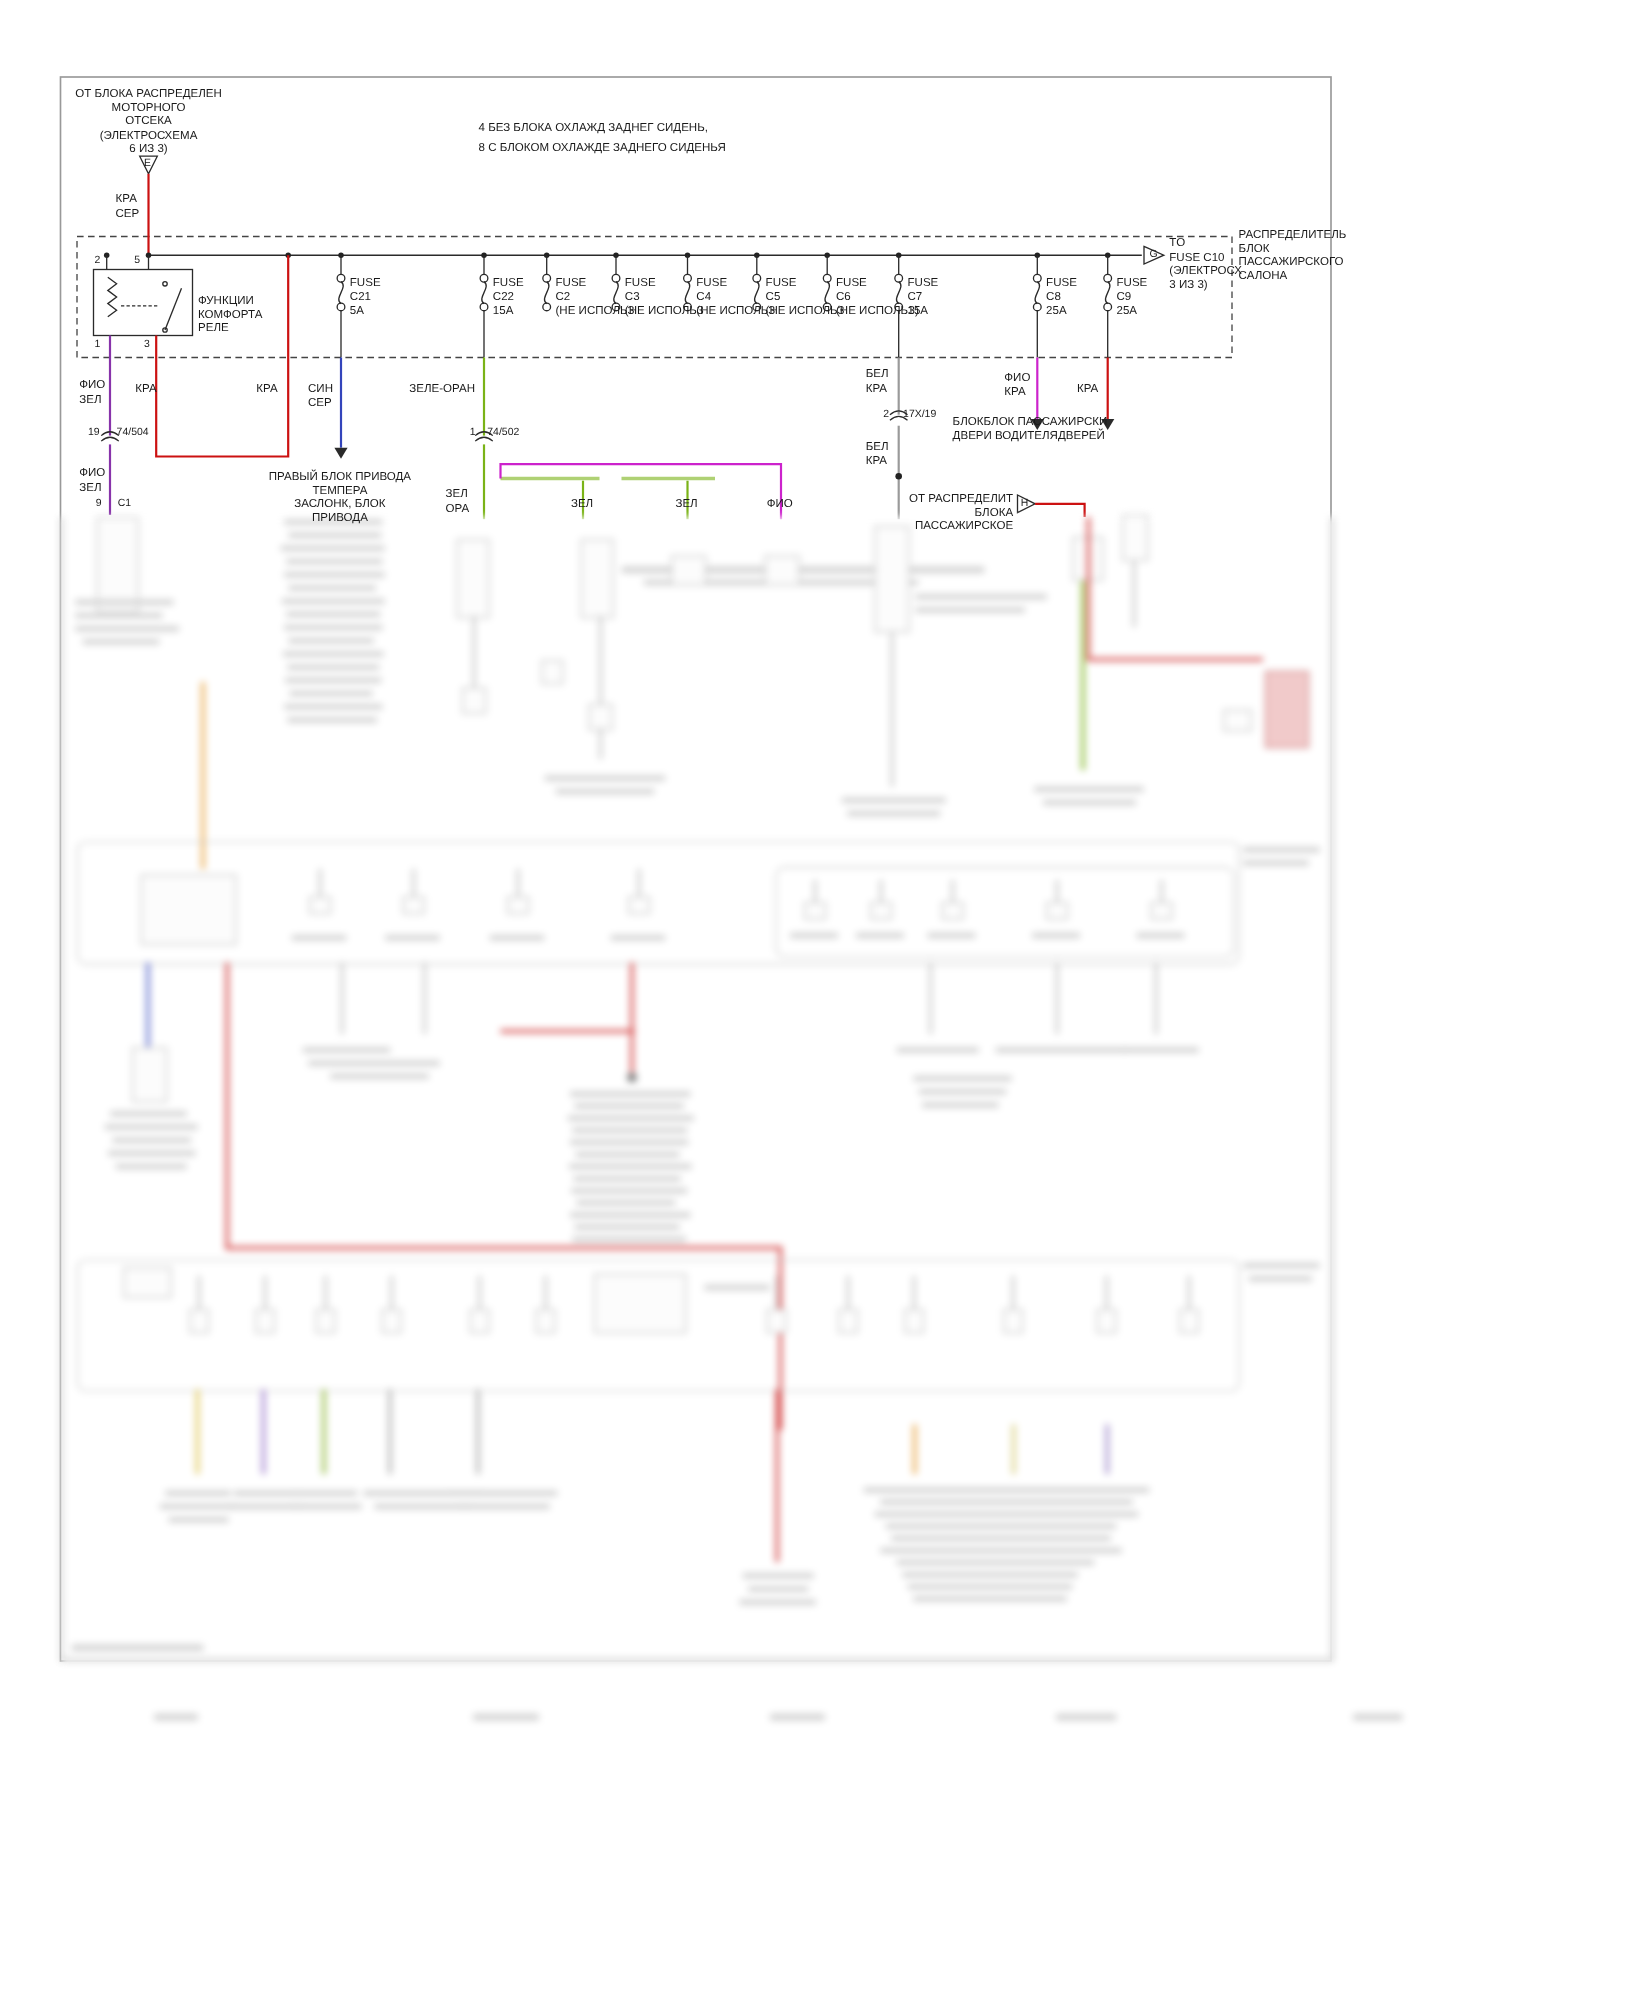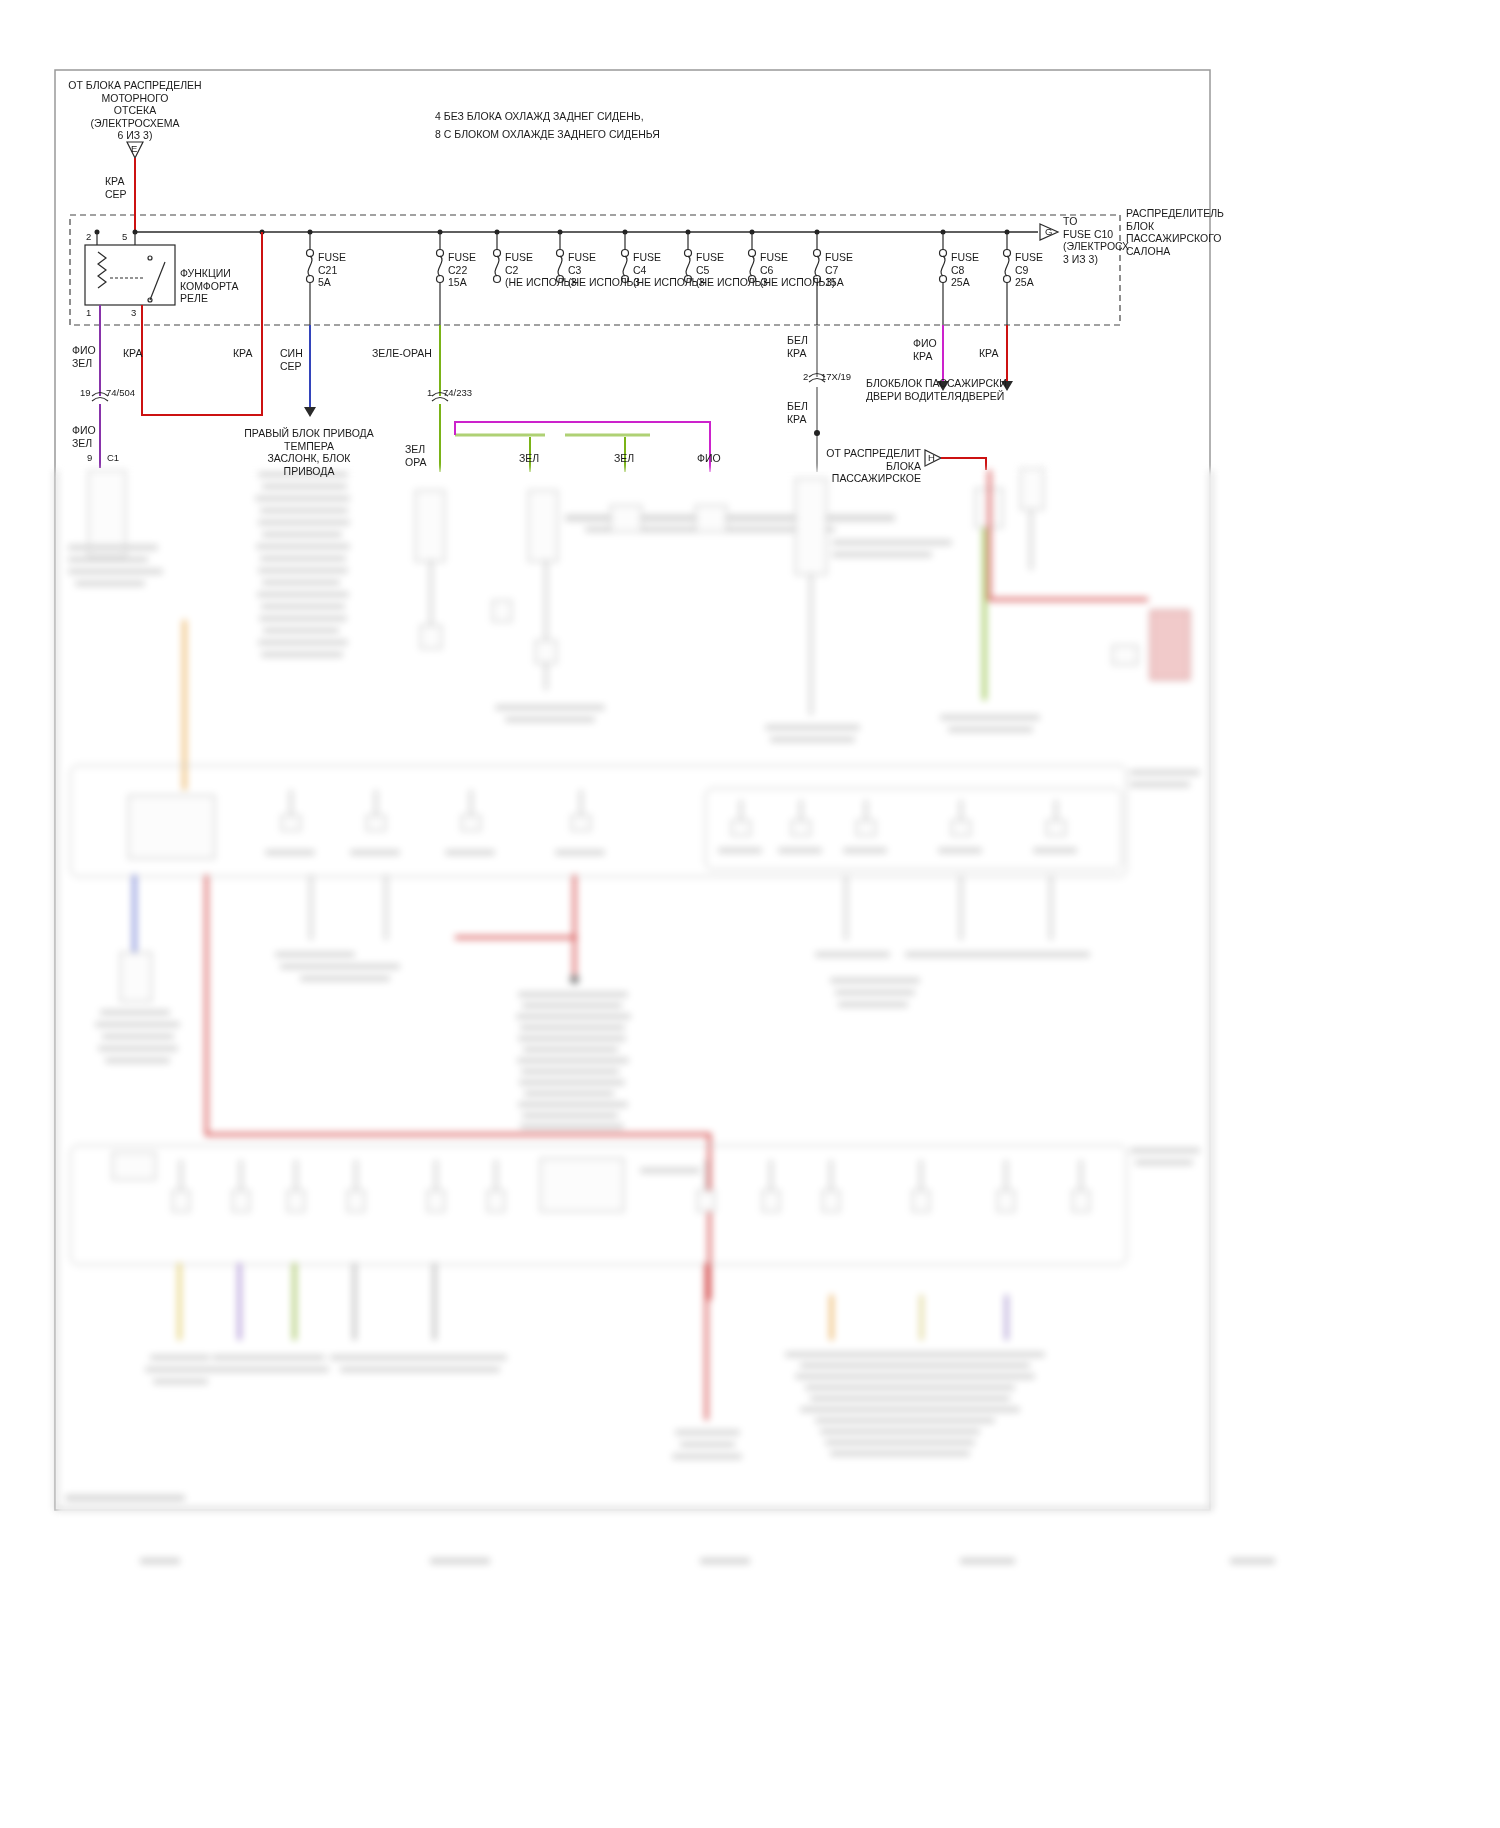--- a/index.html
+++ b/index.html
@@ -242,21 +242,21 @@
   <div class="lbl sm" style="left:80px;top:387px">19</div>
   <div class="lbl sm" style="left:106px;top:387px">74/504</div>
   <div class="lbl" style="left:72px;top:424px">ФИО
 ЗЕЛ</div>
   <div class="lbl sm" style="left:87px;top:452px">9</div>
   <div class="lbl sm" style="left:107px;top:452px">C1</div>
   <div class="lbl c" style="left:243px;top:427px;width:132px">ПРАВЫЙ БЛОК ПРИВОДА
 ТЕМПЕРА
 ЗАСЛОНК, БЛОК ПРИВОДА</div>
   <div class="lbl sm" style="left:427px;top:387px">1</div>
-  <div class="lbl sm" style="left:443px;top:387px">74/233</div>
+  <div class="lbl sm" style="left:443px;top:387px">74/502</div>
   <div class="lbl" style="left:405px;top:443px">ЗЕЛ
 ОРА</div>
   <div class="lbl" style="left:519px;top:452px">ЗЕЛ</div>
   <div class="lbl" style="left:614px;top:452px">ЗЕЛ</div>
   <div class="lbl" style="left:697px;top:452px">ФИО</div>
   <div class="lbl" style="left:787px;top:334px">БЕЛ
 КРА</div>
   <div class="lbl sm" style="left:803px;top:371px">2</div>
   <div class="lbl sm" style="left:821px;top:371px">17Х/19</div>
   <div class="lbl" style="left:787px;top:400px">БЕЛ

